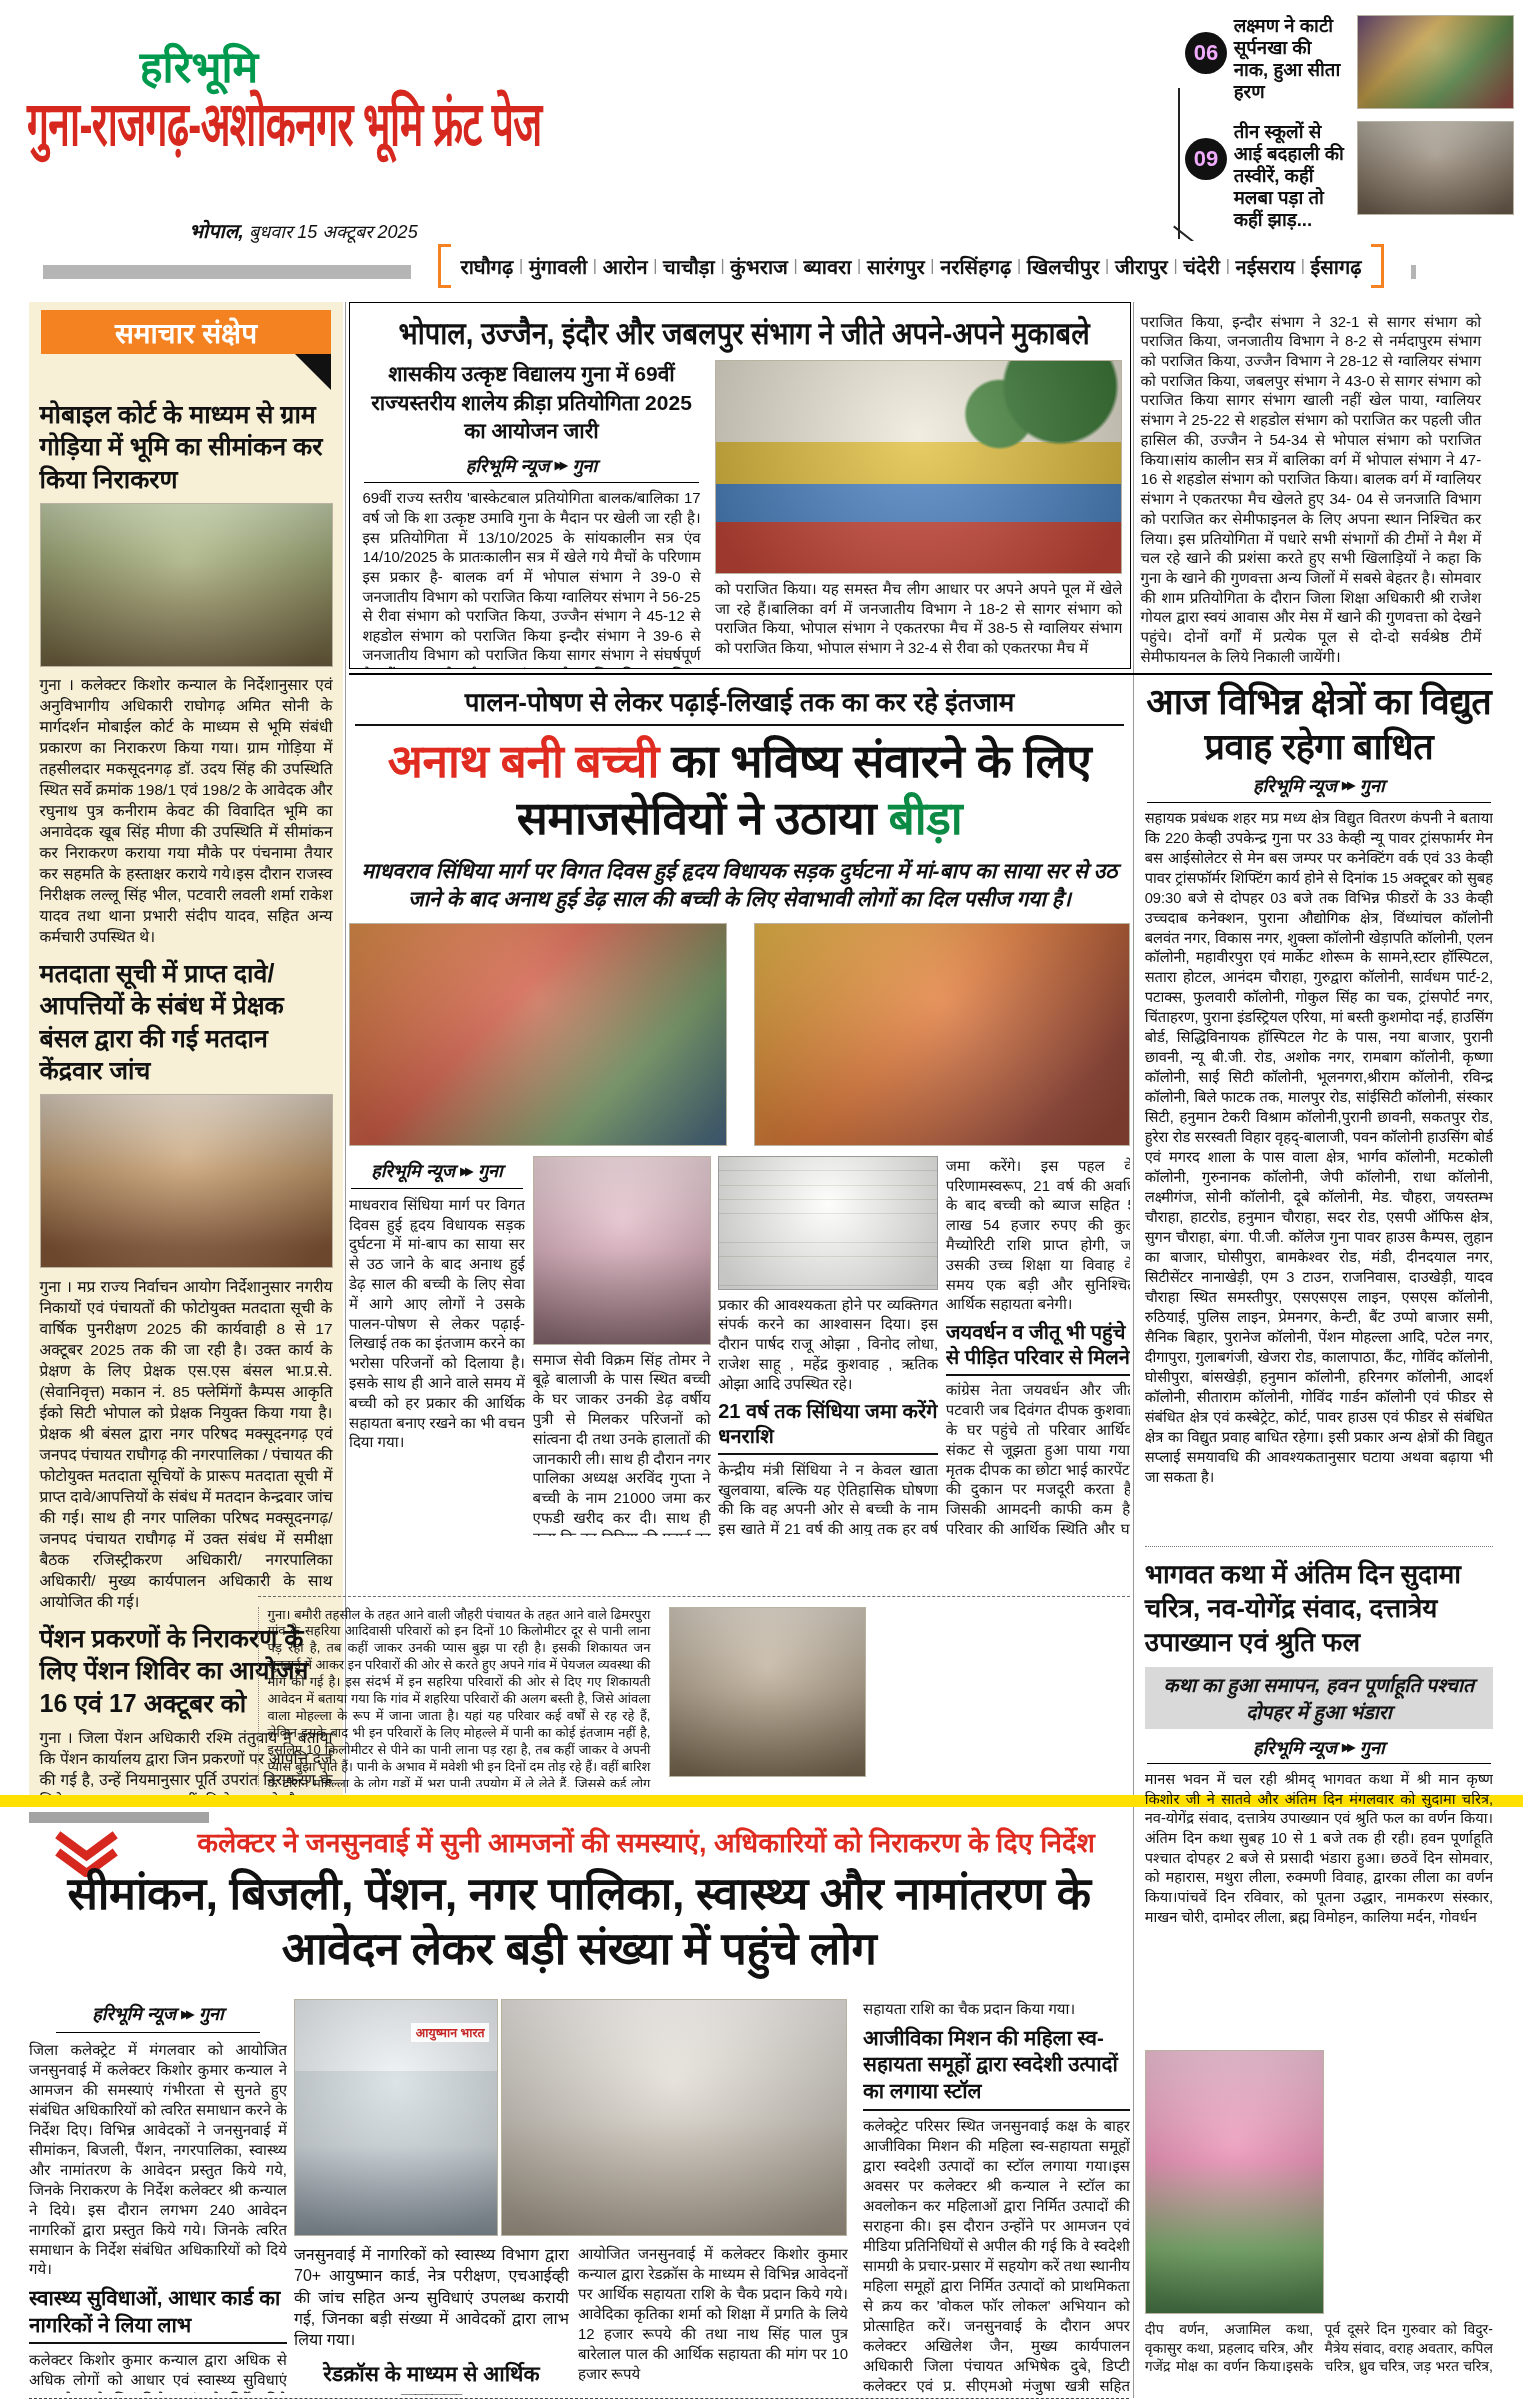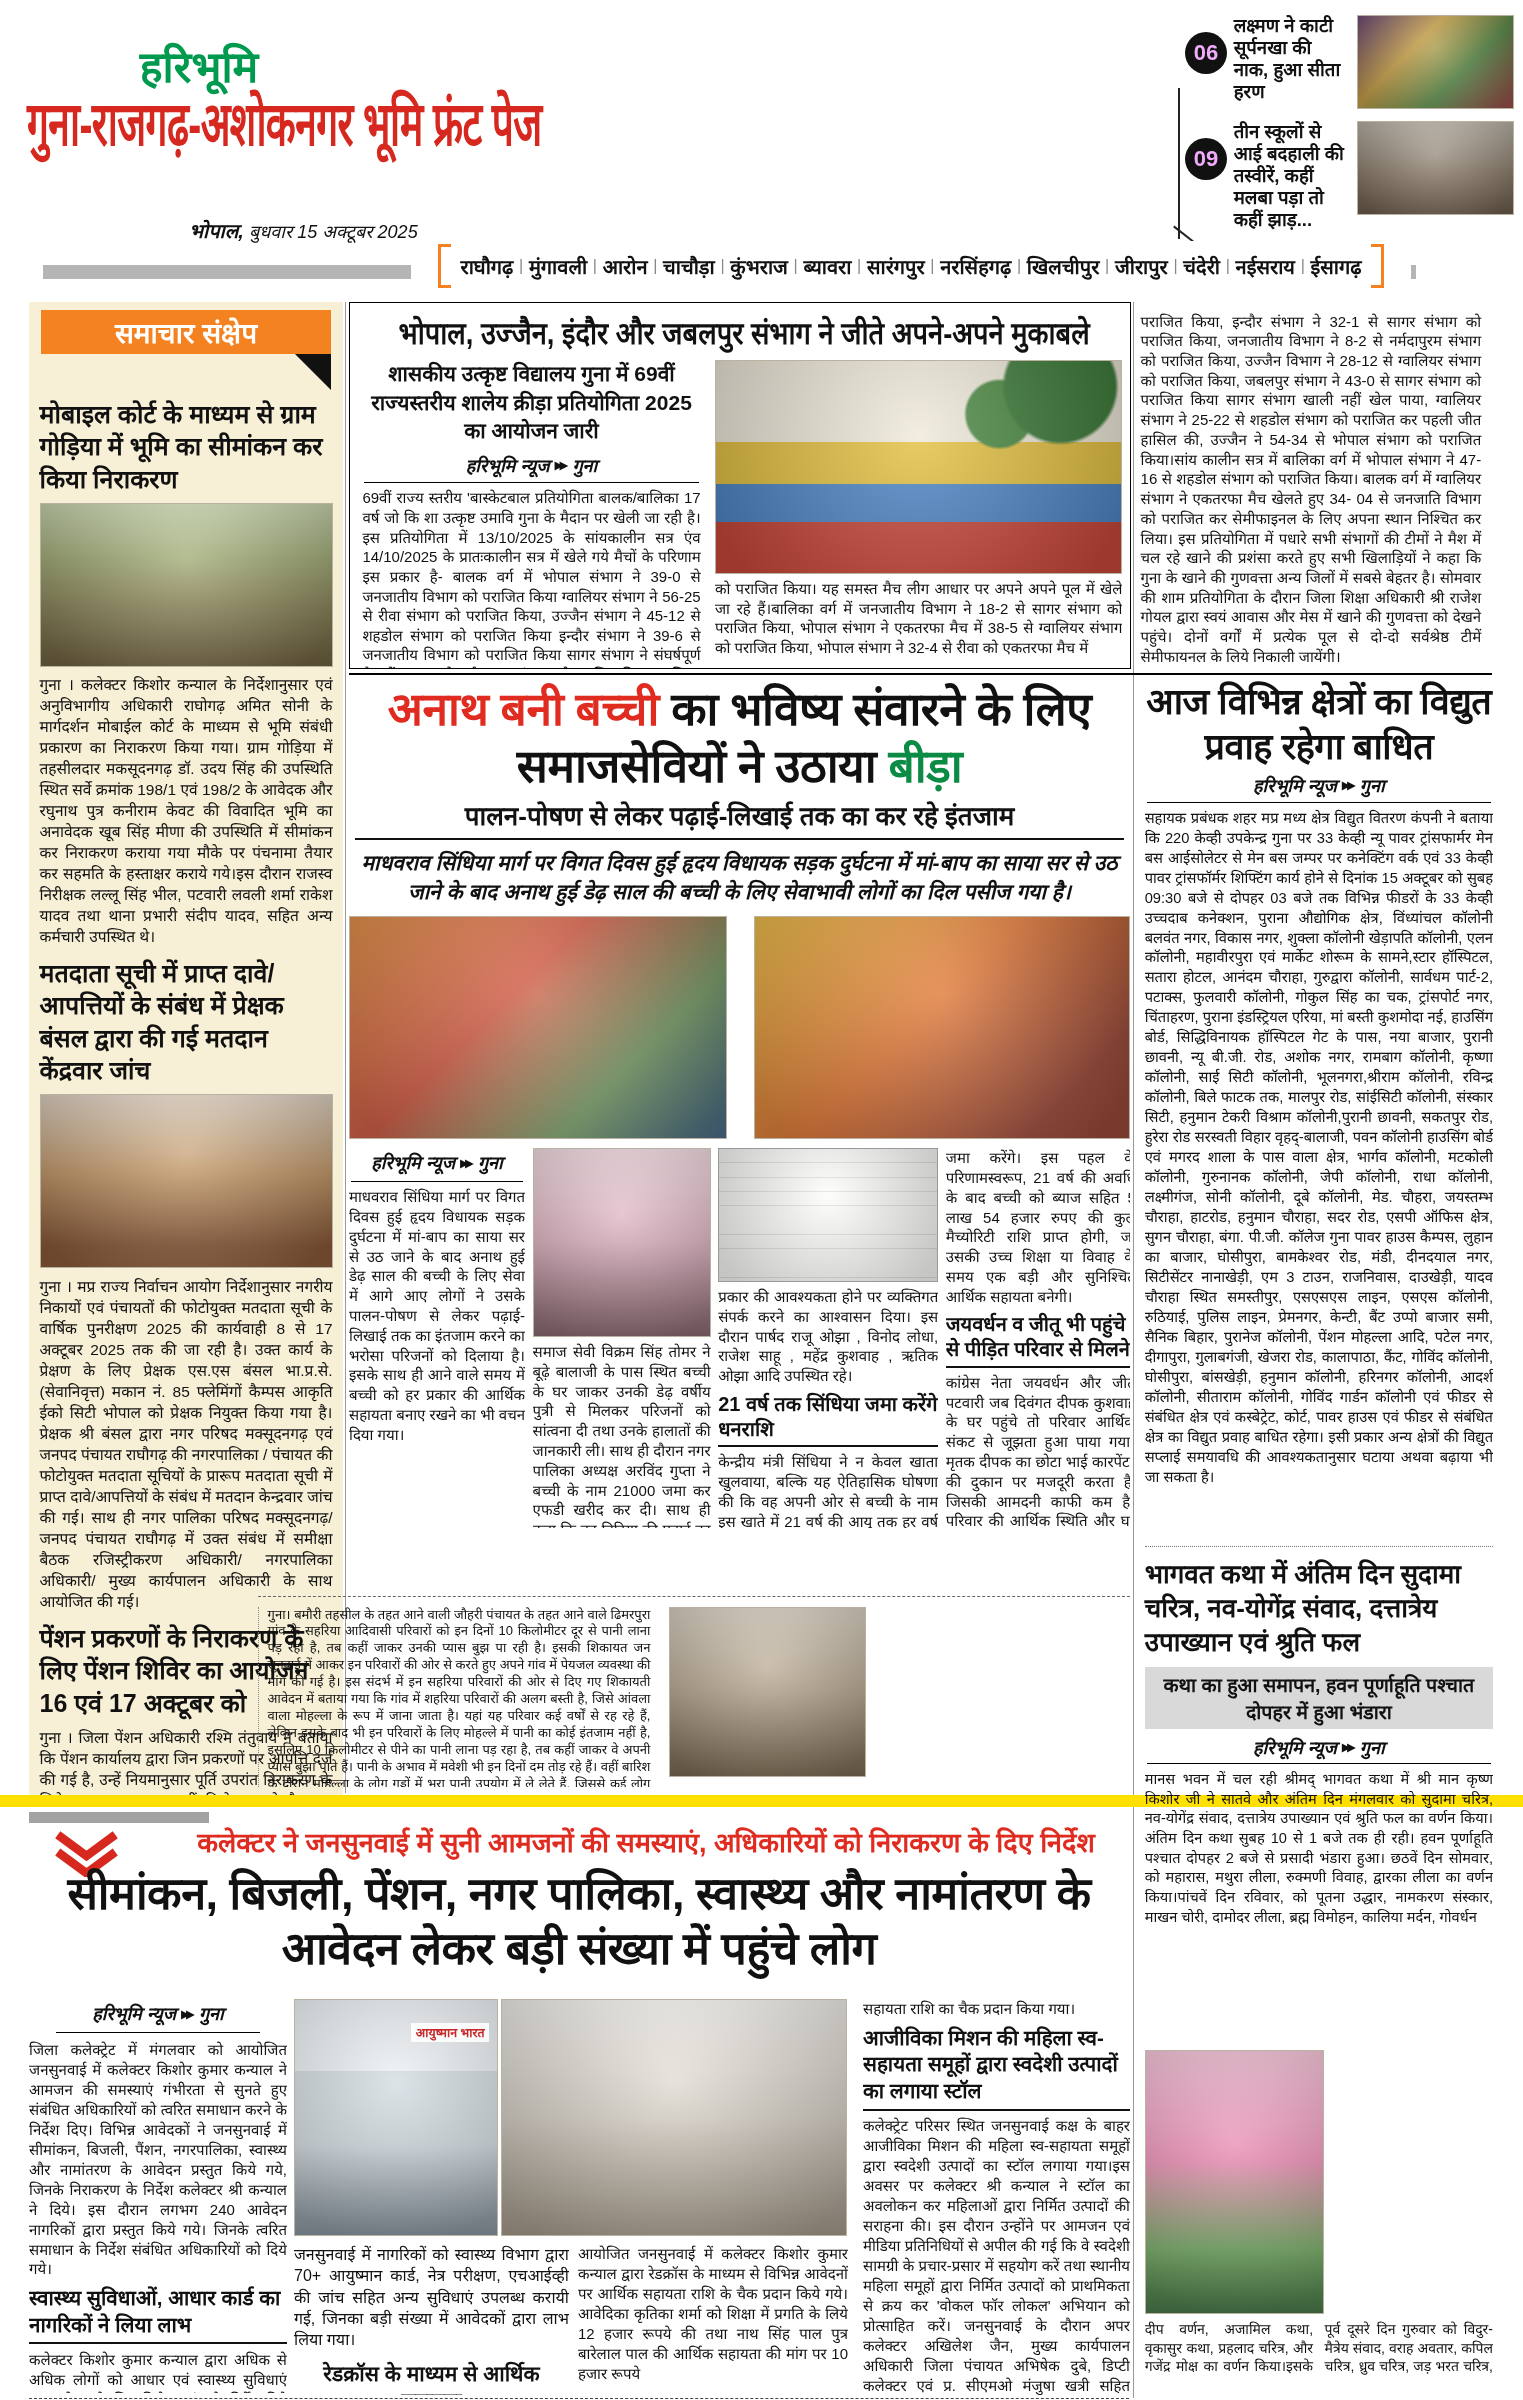--- a/index.html
+++ b/index.html
@@ -117,21 +117,21 @@
   #bt-sub2 { font-size:21px; font-weight:900; text-align:center; margin-top:9.6px; line-height:1.3; }
   #bt-red { left:549px; top:434px; width:270px; height:151px; }
   #bt-c4 { left:834px; top:189px; width:267px; height:396px; }
 
   
   #rightcol { left:1138px; top:671px; width:355px; height:1727px; overflow:hidden; padding-left:6.7px; }
   #pw-head { font-size:36px; font-weight:900; text-align:center; line-height:1.26; margin-top:7.6px; letter-spacing:-0.5px; }
   #pw-body { font-size:14.7px; line-height:1.36; height:726px; overflow:hidden; }
   #rc-div { border-top:1.9px dotted #777; margin:11.5px 0 9.6px; }
   #bh-head { font-size:26px; font-weight:700; text-align:left; line-height:1.32; }
-  #bh-sub { background:#d9d9d9; font-size:19.6px; font-weight:900; text-align:center; padding:3.8px 1.9px; margin:7.6px 0 1.9px; }
+  #bh-sub { background:#d9d9d9; font-size:19.6px; font-weight:900; text-align:center; padding:3.8px 1.9px; margin:7.6px 0 1.9px;font-style:italic; }
   #bh-body1 { font-size:14.6px; line-height:1.35; height:275px; overflow:hidden; }
   #bh-row { display:flex; gap:8.6px; margin-top:4.8px; }
   .ph-katha { width:179px; height:264px; flex:0 0 179px; background:linear-gradient(180deg,#f4c2d7,#e78ab0 42%,#7ab06a 76%,#4a7a4a); }
   #bh-side { flex:1; font-size:14.6px; line-height:1.3; height:264px; overflow:hidden; }
   #bh-body3 { font-size:14px; line-height:1.3; column-count:2; column-gap:11.5px; height:69px; overflow:hidden; margin-top:6.7px; }
 </style>
 </head>
 <body>
 
 <div class="abs" id="logo">हरिभूमि</div>
@@ -223,24 +223,24 @@
       <div id="sp-colB">
         <div class="photo ph-court"></div>
         <div class="sp-body just" style="height:88px">को पराजित किया। यह समस्त मैच लीग आधार पर अपने अपने पूल में खेले जा रहे हैं।बालिका वर्ग में जनजातीय विभाग ने 18-2 से सागर संभाग को पराजित किया, भोपाल संभाग ने एकतरफा मैच में 38-5 से ग्वालियर संभाग को पराजित किया, भोपाल संभाग ने 32-4 से रीवा को एकतरफा मैच में</div>
       </div>
     </div>
   </div>
   <div id="sp-right" class="just">पराजित किया, इन्दौर संभाग ने 32-1 से सागर संभाग को पराजित किया, जनजातीय विभाग ने 8-2 से नर्मदापुरम संभाग को पराजित किया, उज्जैन विभाग ने 28-12 से ग्वालियर संभाग को पराजित किया, जबलपुर संभाग ने 43-0 से सागर संभाग को पराजित किया सागर संभाग खाली नहीं खेल पाया, ग्वालियर संभाग ने 25-22 से शहडोल संभाग को पराजित कर पहली जीत हासिल की, उज्जैन ने 54-34 से भोपाल संभाग को पराजित किया।सांय कालीन सत्र में बालिका वर्ग में भोपाल संभाग ने 47- 16 से शहडोल संभाग को पराजित किया। बालक वर्ग में ग्वालियर संभाग ने एकतरफा मैच खेलते हुए 34- 04 से जनजाति विभाग को पराजित कर सेमीफाइनल के लिए अपना स्थान निश्चित कर लिया। इस प्रतियोगिता में पधारे सभी संभागों की टीमों ने मैश में चल रहे खाने की प्रशंसा करते हुए सभी खिलाड़ियों ने कहा कि गुना के खाने की गुणवत्ता अन्य जिलों में सबसे बेहतर है। सोमवार की शाम प्रतियोगिता के दौरान जिला शिक्षा अधिकारी श्री राजेश गोयल द्वारा स्वयं आवास और मेस में खाने की गुणवत्ता को देखने पहुंचे। दोनों वर्गों में प्रत्येक पूल से दो-दो सर्वश्रेष्ठ टीमें सेमीफायनल के लिये निकाली जायेंगी।</div>
 </div>
 
 <div class="abs" id="orphan">
+  <div id="or-kicker">पालन-पोषण से लेकर पढ़ाई-लिखाई तक का कर रहे इंतजाम</div>
   <div id="or-head">
     <span class="red">अनाथ बनी बच्ची</span><span> का भविष्य संवारने के लिए समाजसेवियों ने उठाया </span><span class="grn">बीड़ा</span>
   </div>
-  <div id="or-kicker">पालन-पोषण से लेकर पढ़ाई-लिखाई तक का कर रहे इंतजाम</div>
   <div id="or-deck">माधवराव सिंधिया मार्ग पर विगत दिवस हुई हृदय विधायक सड़क दुर्घटना में मां-बाप का साया सर से उठ जाने के बाद अनाथ हुई डेढ़ साल की बच्ची के लिए सेवाभावी लोगों का दिल पसीज गया है।</div>
   <div id="or-photos">
     <div class="photo ph-home1"></div>
     <div class="photo ph-home2"></div>
   </div>
   <div id="or-cols">
     <div class="or-col">
       <div class="byline">
         <span>हरिभूमि न्यूज</span>
         <span class="arr">▶▶</span>

